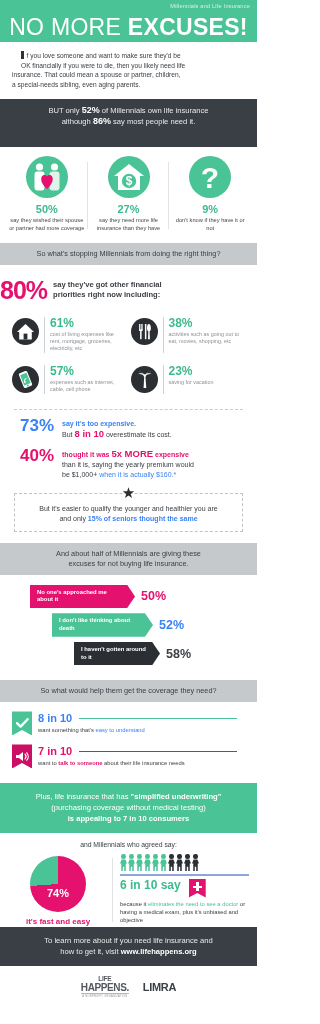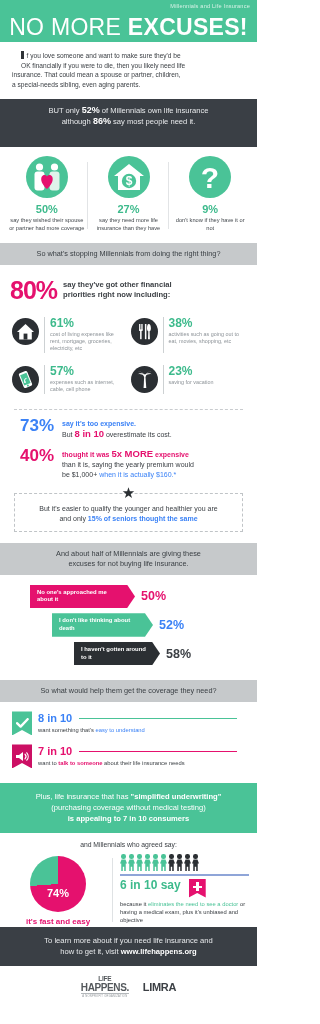--- a/index.html
+++ b/index.html
@@ -55,21 +55,21 @@
   .c-pct { font-size:11px; font-weight:bold; color:#3dba8c; line-height:12px; }
   .c-txt { font-size:5.7px; line-height:7.6px; color:#43484d; margin-top:2px; }
 
   
   .greyband {
     background:#c6c9cb; color:#3b4045; text-align:center;
     padding:6px 6px; font-size:7.3px; line-height:10px;
   }
 
   
-  .eighty { display:flex; align-items:center; padding:13px 14px 4px 10px; }
+  .eighty { display:flex; align-items:center; padding:13px 14px 4px 0; }
   .eighty .num { font-size:25px; font-weight:bold; color:#e5116e; letter-spacing:-1px; line-height:25px; }
   .eighty .lbl { font-size:7.6px; font-weight:bold; color:#3c4045; line-height:10px; margin-left:6px; }
 
   
   .grid4 { display:flex; flex-wrap:wrap; padding:6px 10px 4px 10px; }
   .g4cell { width:50%; display:flex; padding:4px 4px 8px 2px; }
   .dcirc {
     width:27px; height:27px; border-radius:50%; background:#2b2f33;
     flex:0 0 27px; position:relative; margin-top:1px;
   }

